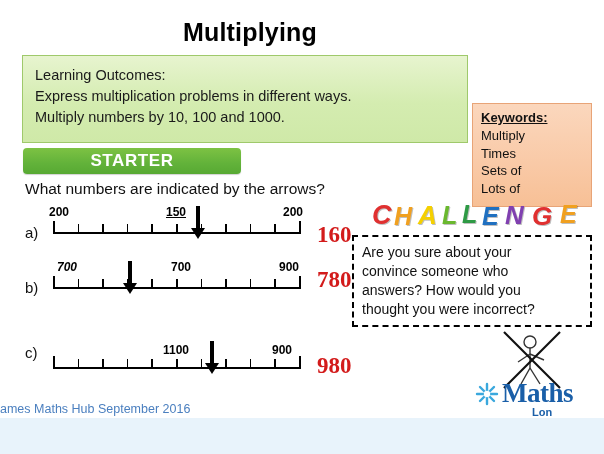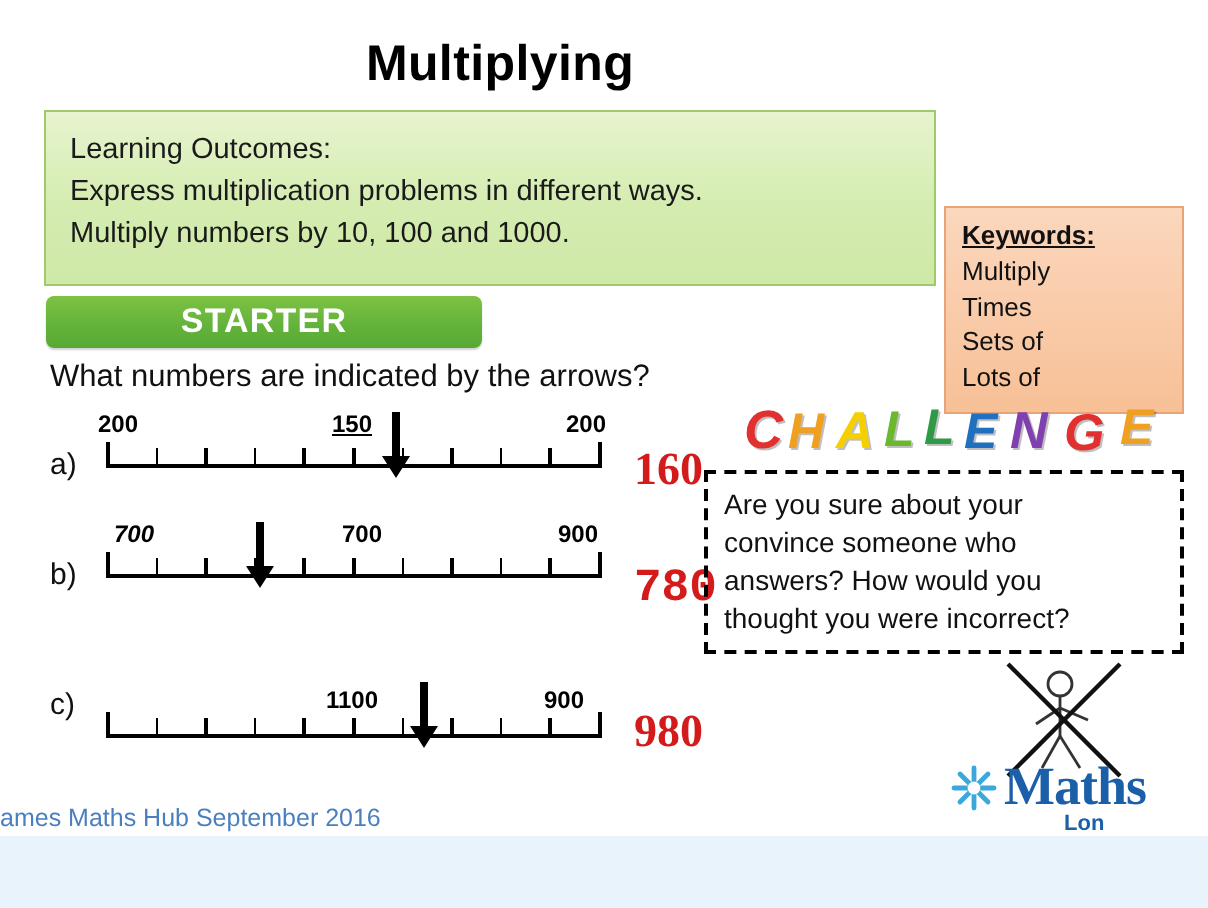--- a/index.html
+++ b/index.html
@@ -226,21 +226,21 @@
       <div class="tick" style="left:196.8px;"></div>
       <div class="tick" style="left:221.4px;"></div>
       <div class="lbl" style="left:14px;font-style:italic;">700</div>
       <div class="lbl" style="left:128px;">700</div>
       <div class="lbl" style="left:236px;">900</div>
     </div>
     <div class="arrow" style="left:98px; top:-4px;">
       <div class="shaft"></div>
         <div class="head"></div>
     </div>
-    <div class="answer" style="left:292px; top:16px;font-family:Liberation Mono, monospace;">780</div>
+    <div class="answer" style="left:292px; top:2px;">780</div>
   </div>
 
   <div class="row" style="left:25px; top:330px; width:330px; height:44px;">
     <div class="row-label">c)</div>
     <div class="nl" style="top:37px;text-decoration:underline;">
       <div class="axis"></div>
       <div class="endtick" style="left:0px;"></div>
       <div class="endtick" style="left:246px;"></div>
       <div class="tick" style="left:24.6px;"></div>
       <div class="tick" style="left:49.2px;"></div>

